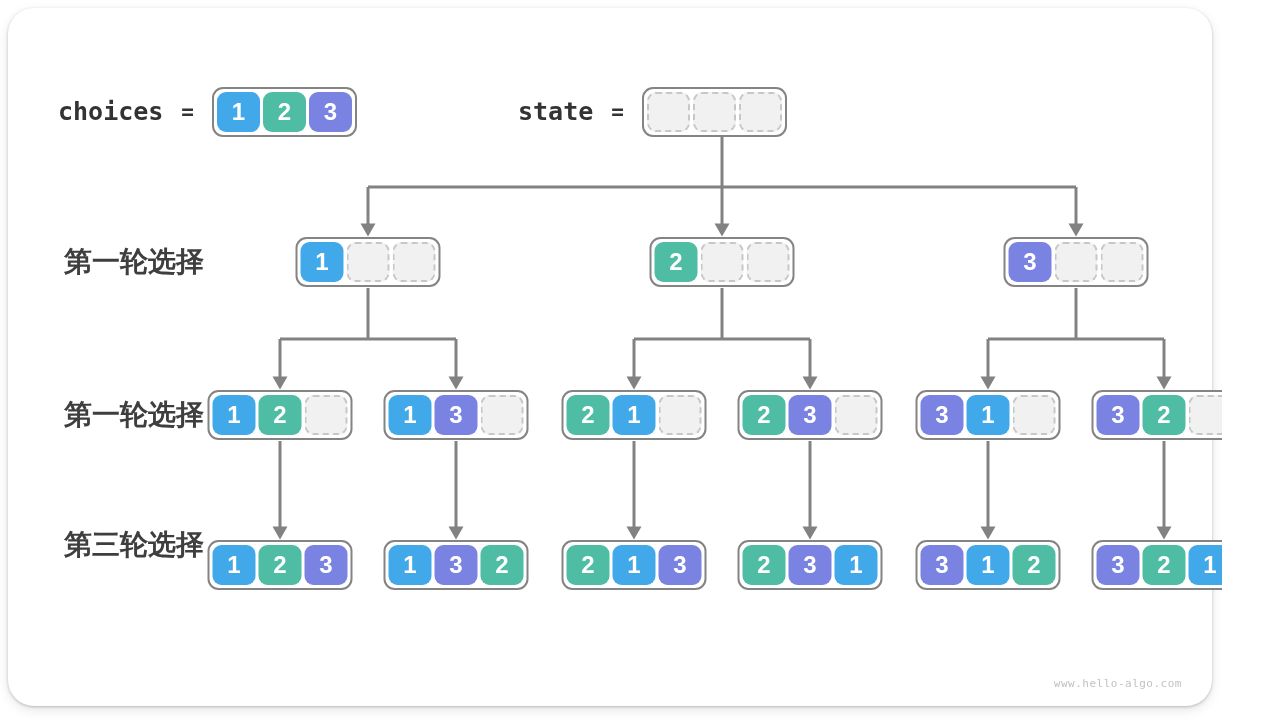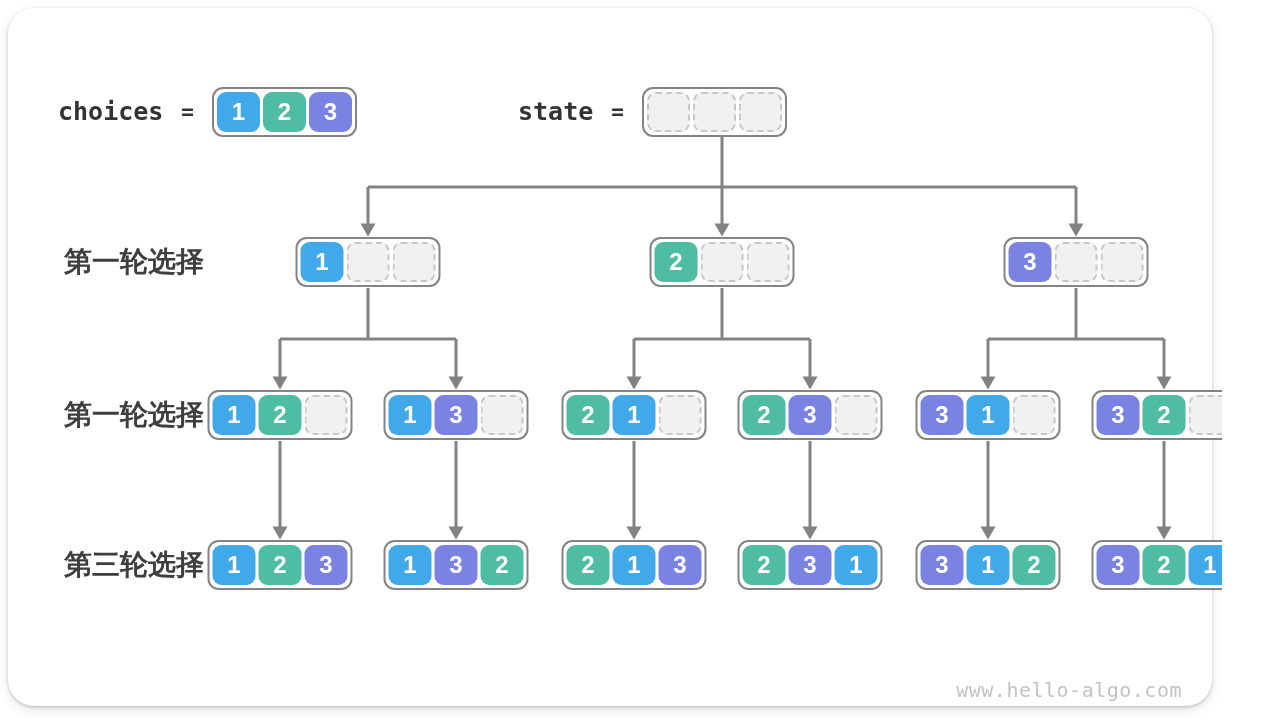--- a/index.html
+++ b/index.html
@@ -19,23 +19,23 @@
         display:flex;align-items:center;justify-content:center;
         font-size:24px;font-weight:700;color:#ffffff;line-height:40px;}
   .cell.v1{background:var(--c1);}
   .cell.v2{background:var(--c2);}
   .cell.v3{background:var(--c3);}
   .cell.empty{background:var(--empty-fill);border:2px dashed var(--empty-border);}
   .tree-node{position:absolute;transform:translateX(-50%);}
   .round-label{position:absolute;left:40px;font-size:28px;font-weight:600;
                color:var(--label-text);line-height:34px;white-space:nowrap;margin-left:24px;}
   #arrows{position:absolute;left:0;top:0;}
-  .watermark{position:absolute;right:40px;bottom:18px;
+  .watermark{position:absolute;right:40px;bottom:30px;
              font-family:"DejaVu Sans Mono","Liberation Mono",monospace;
-             font-size:20px;color:var(--watermark-text);letter-spacing:.5px;}
+             font-size:11px;color:var(--watermark-text);letter-spacing:.5px;}
 </style>
 </head>
 <body>
 
 <div class="stage">
   <div class="card"></div>
 
   <svg id="arrows" width="1280" height="720">
       <g stroke="#828282" stroke-width="3" fill="none">
         <path d="M722,136 V187"></path>
@@ -97,21 +97,21 @@
     <span id="state-box-slot"><div class="array-box">
           <div class="cell empty"></div>
           <div class="cell empty"></div>
           <div class="cell empty"></div>
         </div></span>
   </div>
 
   <div id="round-labels">
       <div class="round-label" style="top: 245px;">第一轮选择</div>
       <div class="round-label" style="top: 398px;">第一轮选择</div>
-      <div class="round-label" style="top: 548px;">第三轮选择</div>
+      <div class="round-label" style="top: 528px;">第三轮选择</div>
     </div>
   <div id="nodes">
       <div class="array-box tree-node" style="left: 368px; top: 237px;">
         <div class="cell v1">1</div>
         <div class="cell empty"></div>
         <div class="cell empty"></div>
       </div>
       <div class="array-box tree-node" style="left: 722px; top: 237px;">
         <div class="cell v2">2</div>
         <div class="cell empty"></div>

